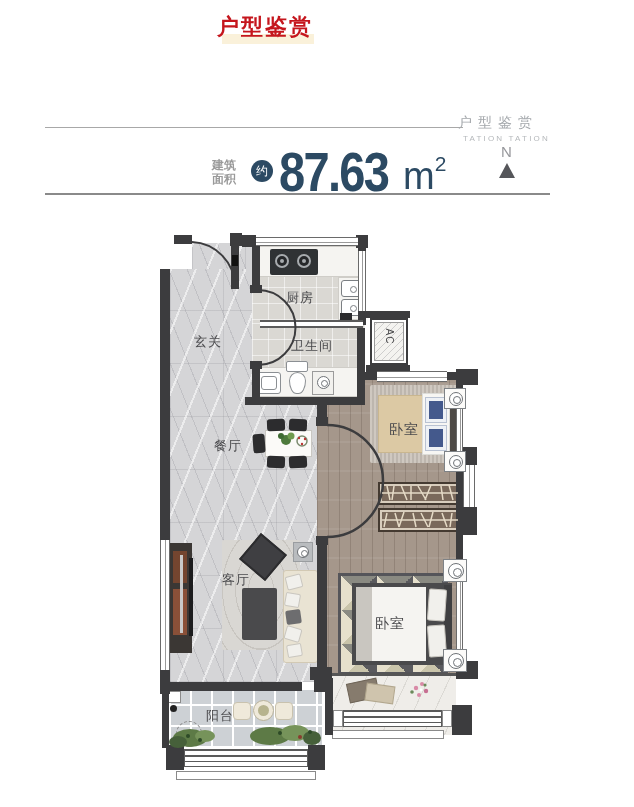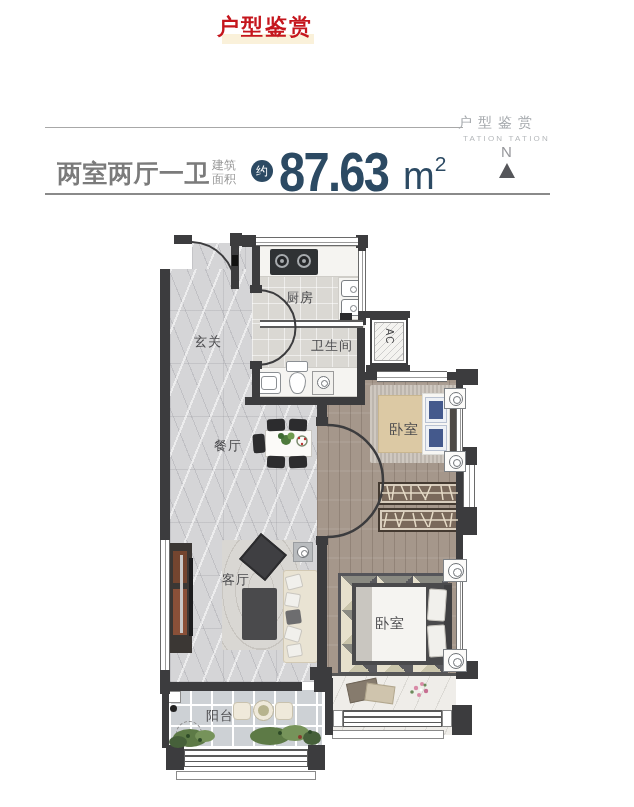--- a/index.html
+++ b/index.html
@@ -11,21 +11,21 @@
   .title-accent { position:absolute; left:222px; top:34px; width:92px; height:10px; background:#faf1da; }
   .page-title { position:absolute; left:160px; top:12px; width:210px; text-align:center;
     font-size:22px; font-weight:bold; color:#c5161d; letter-spacing:2px; }
 
   
   .rule-top { position:absolute; left:45px; top:127px; width:418px; height:1px; background:#a8a8a8; }
   .rule-bottom { position:absolute; left:45px; top:193px; width:505px; height:2px; background:#8a8a8a; }
   .brand-cn { position:absolute; left:458px; top:114px; width:90px; font-size:14px; color:#a3a7ab; letter-spacing:6px; white-space:nowrap; }
   .brand-en { position:absolute; left:463px; top:134px; width:90px; font-size:8px; color:#b5b8bb; letter-spacing:2.2px; white-space:nowrap; }
   .layout-name { position:absolute; left:57px; top:157px; font-size:25px; font-weight:bold; color:#7b7b7b; letter-spacing:0.5px; }
-  .area-label { position:absolute; left:212px; top:158px; font-size:12px; line-height:14px; color:#9a9a9a; }
+  .area-label { position:absolute; left:212px; top:158px; font-size:12px; line-height:14px; color:#9a9a9a;font-weight:bold; }
   .approx-badge { position:absolute; left:251px; top:160px; width:22px; height:22px; border-radius:50%;
     background:#2c4a63; color:#fff; font-size:12px; line-height:22px; text-align:center; }
   .area-value { position:absolute; left:279px; top:139px; font-size:56px; font-weight:bold; color:#2c4a63;
     letter-spacing:-2px; transform:scaleX(.84); transform-origin:left top; white-space:nowrap; }
   .area-unit { position:absolute; left:403px; top:152px; color:#2c4a63; font-size:38px; font-weight:500; }
   .area-unit sup { font-size:21px; vertical-align:18px; }
   .compass { position:absolute; left:492px; top:143px; width:30px; text-align:center; }
   .compass-n { font-size:15px; color:#97989c; letter-spacing:1px; }
   .compass-arrow { width:0; height:0; margin:3px auto 0; border-left:8px solid transparent;
     border-right:8px solid transparent; border-bottom:15px solid #55565a; }
@@ -94,21 +94,20 @@
 <body>
 
 <div class="canvas">
 
   <div class="title-accent"></div>
   <div class="page-title">户型鉴赏</div>
 
   <div class="rule-top"></div>
   <div class="brand-cn">户型鉴赏</div>
   <div class="brand-en">TATION TATION</div>
-  <div class="layout-name">两室两厅一卫</div>
   <div class="area-label">
     <div>建筑</div>
     <div>面积</div>
   </div>
   <div class="approx-badge">约</div>
   <div class="area-value">87.63</div>
   <div class="area-unit"><span>m</span><sup>2</sup></div>
   <div class="compass">
     <div class="compass-n">N</div>
     <div class="compass-arrow"></div>
@@ -305,21 +304,21 @@
         <circle cx="266" cy="458" r="2.2" fill="#c76f92"></circle>
           <circle cx="259" cy="462" r="2" fill="#d98aa6"></circle>
         <circle cx="252" cy="459" r="1.8" fill="#6a8a5a"></circle>
           <circle cx="265" cy="452" r="1.6" fill="#6a8a5a"></circle>
         <circle cx="261" cy="457" r="1.4" fill="#fff"></circle>
       </g>
     </svg>
 
     <div class="lab" style="left:24px;top:100px;width:48px;">玄关</div>
     <div class="lab" style="left:116px;top:56px;width:48px;">厨房</div>
-    <div class="lab" style="left:126px;top:104px;width:52px;margin-left:20px;">卫生间</div>
+    <div class="lab" style="left:126px;top:104px;width:52px;">卫生间</div>
     <div class="lab" style="left:44px;top:204px;width:48px;">餐厅</div>
     <div class="lab" style="left:52px;top:338px;width:48px;">客厅</div>
     <div class="lab lab-bed" style="left:216px;top:188px;width:56px;">卧室</div>
     <div class="lab lab-bed" style="left:202px;top:382px;width:56px;">卧室</div>
     <div class="lab" style="left:36px;top:474px;width:48px;">阳台</div>
     <div class="ac-lab" style="left:220px;top:98px;width:18px;">AC</div>
   </div>
 </div>
 
 </body></html>

